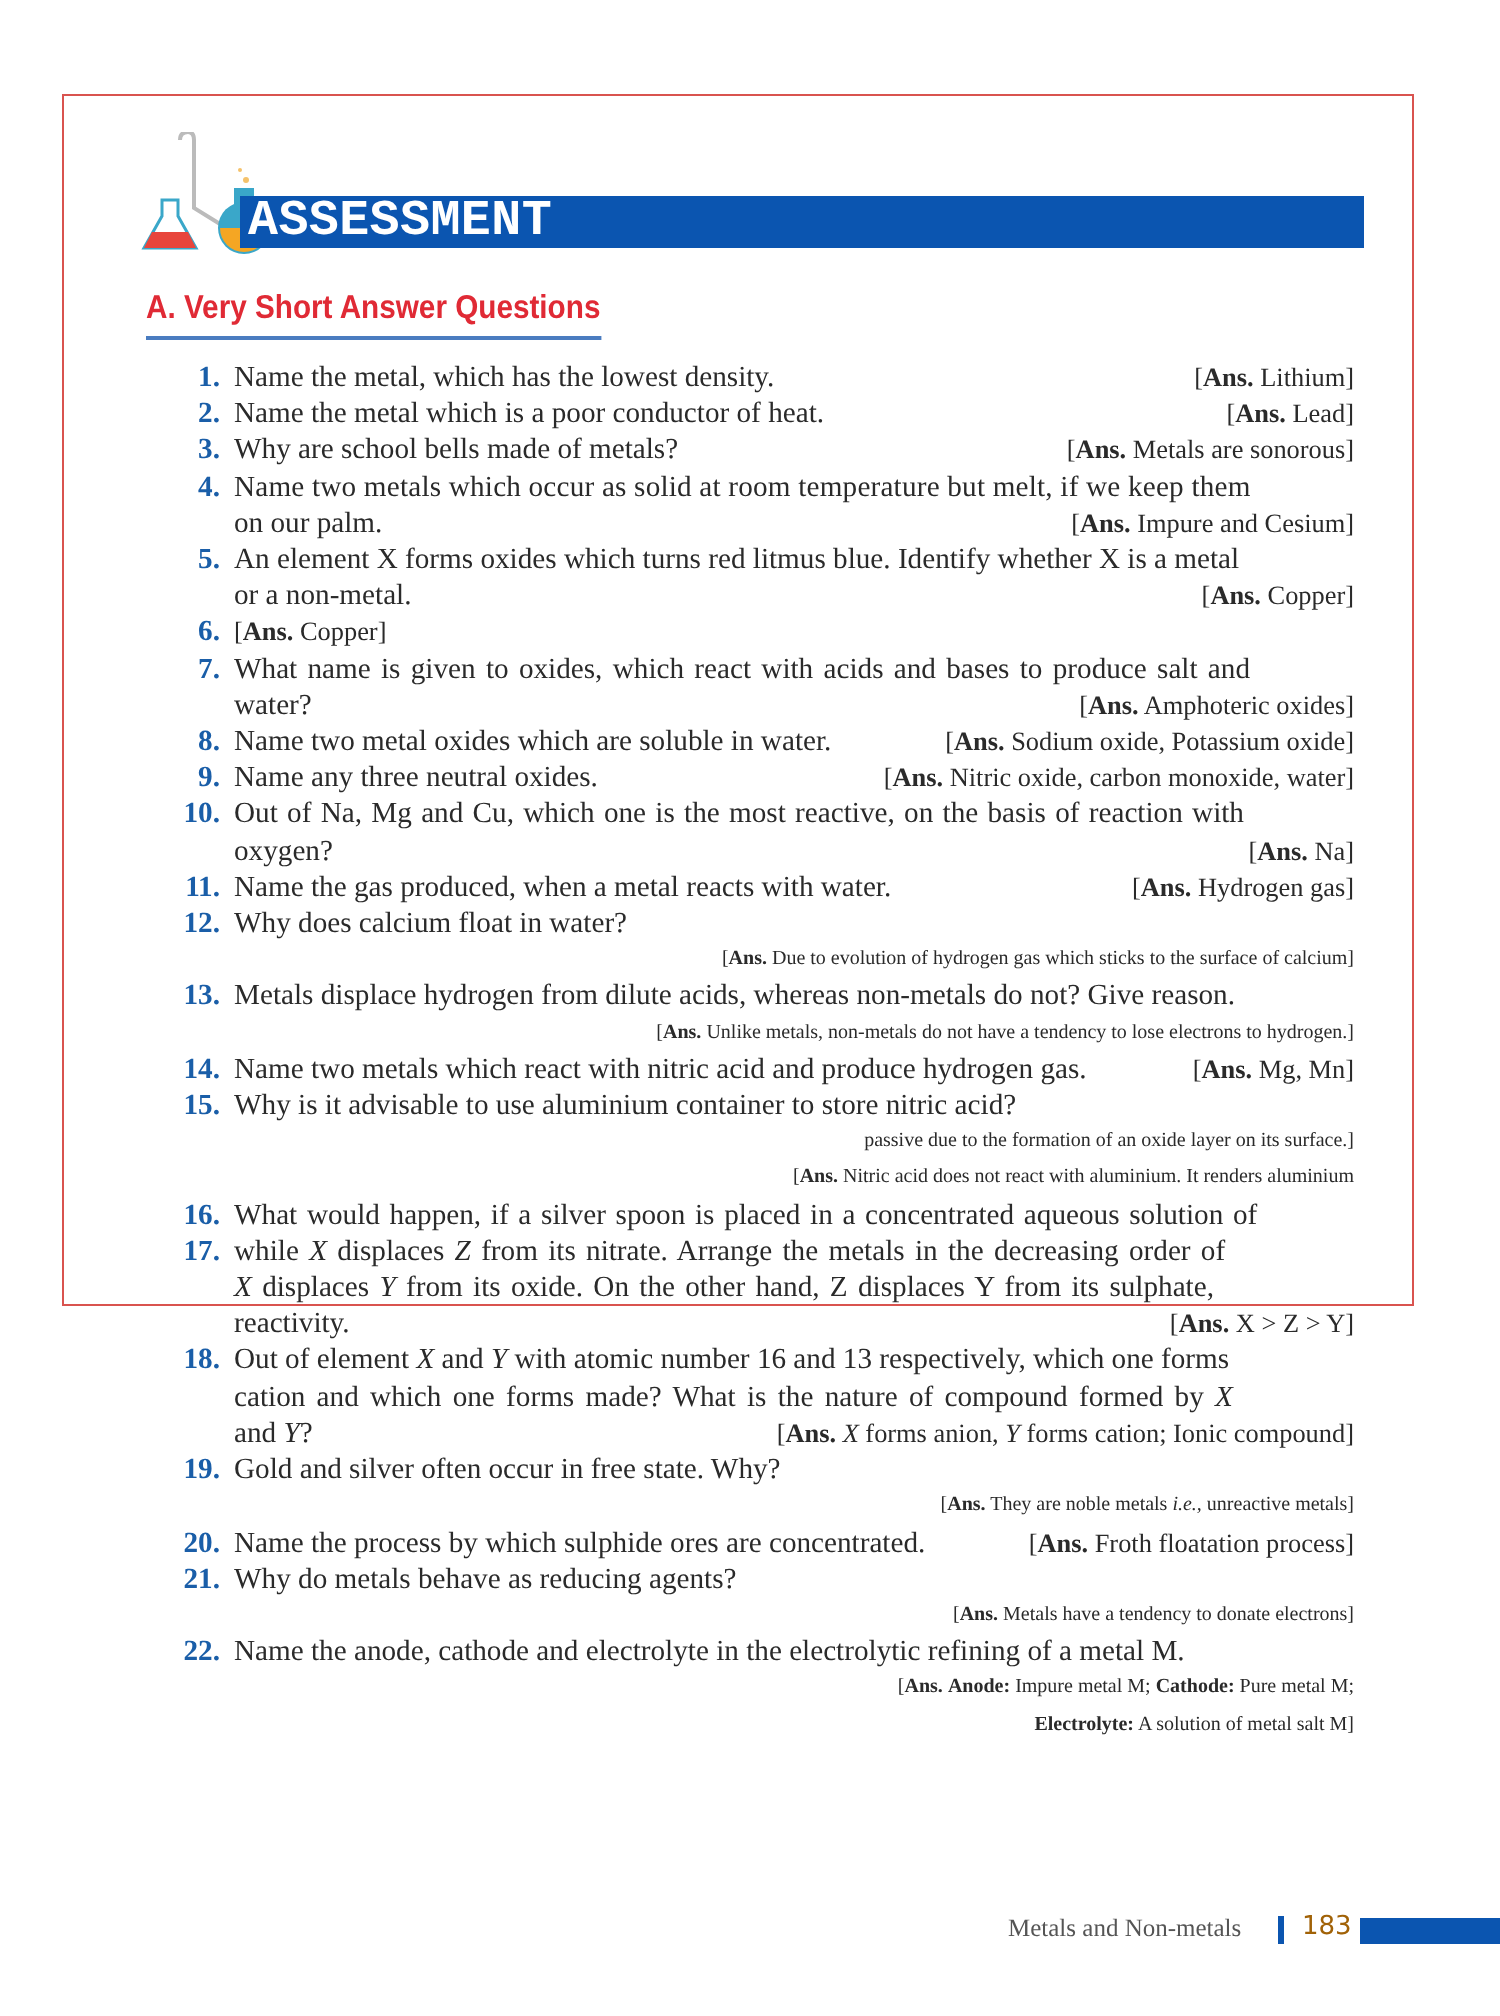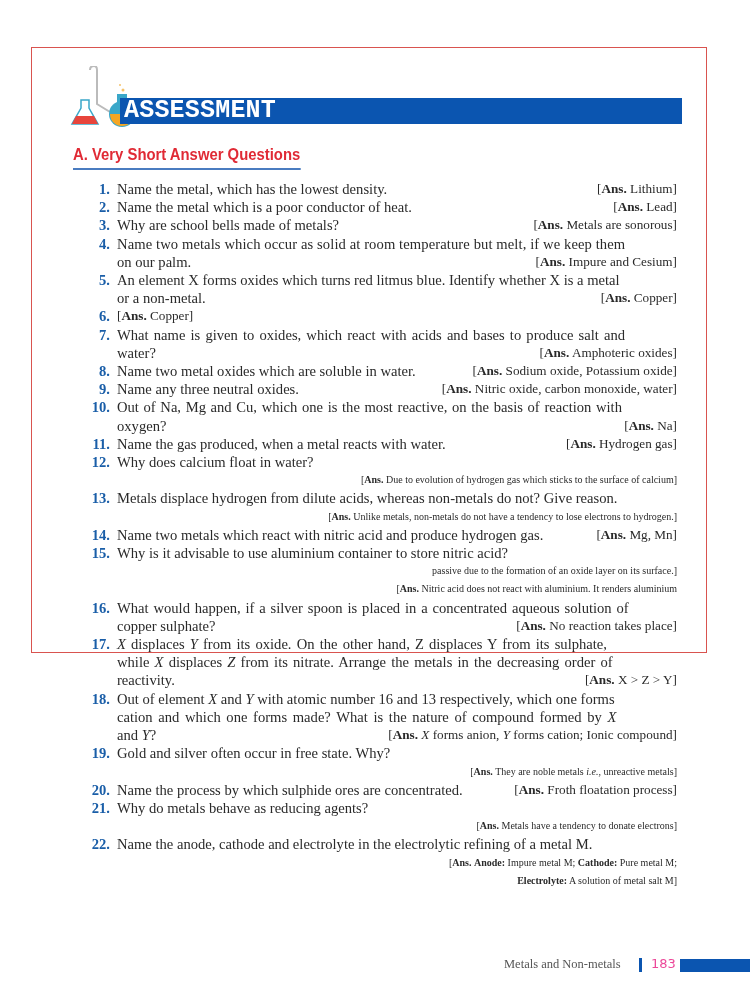--- a/index.html
+++ b/index.html
@@ -46,21 +46,21 @@
   .ans b { font-weight: bold; }
   .ans-line { text-align: right; font-size: 10px; }
   .it { font-style: italic; }
   .footer-label {
     position: absolute; left: 504px; top: 957px;
     font-family: Liberation Serif, serif; font-size: 12.5px; color: #555555;
   }
   .footer-tick { position: absolute; left: 639px; top: 958px; width: 3px; height: 14px; background: #0b55b0; }
   .footer-page {
     position: absolute; left: 651px; top: 956px;
-    font-family: "DejaVu Sans", sans-serif; font-size: 13px; color: #ec4899;
+    font-family: "DejaVu Sans", sans-serif; font-size: 13px; color: #a16207;
   }
   .footer-bar { position: absolute; left: 680px; top: 959px; width: 70px; height: 13px; background: #0b55b0; }
 </style>
 </head>
 <body>
 
 <div class="red-frame"></div>
 
 <div class="header">
   <svg class="flask-icon" viewBox="0 0 80 62">
@@ -241,34 +241,30 @@
         <div class="ans-line">[<b>Ans.</b> <span>Nitric acid does not react with aluminium. It renders aluminium</span></div>
         </div>
       </div>
   </div>
 
   <div class="q">
     <div class="q-row">
         <span class="qnum">16.</span>
       <div class="qbody">
           <div style="white-space:nowrap;word-spacing:1.2px">What would happen, if a silver spoon is placed in a concentrated aqueous solution of</div>
-        <div class="qtext-inline">
-            <span>copper sulphate?</span>
-        <span class="ans">[<b>Ans.</b> <span>No reaction takes place]</span></span>
-          </div>
         </div>
       </div>
   </div>
 
   <div class="q">
     <div class="q-row">
         <span class="qnum">17.</span>
       <div class="qbody">
+        <div style="white-space:nowrap;word-spacing:1.5px"><span>while </span><span class="it">X</span><span> displaces </span><span class="it">Z</span><span> from its nitrate. Arrange the metals in the decreasing order of</span></div>
         <div style="white-space:nowrap;word-spacing:1.5px"><span class="it">X</span><span> displaces </span><span class="it">Y</span><span> from its oxide. On the other hand, Z displaces Y from its sulphate,</span></div>
-        <div style="white-space:nowrap;word-spacing:1.5px"><span>while </span><span class="it">X</span><span> displaces </span><span class="it">Z</span><span> from its nitrate. Arrange the metals in the decreasing order of</span></div>
         <div class="qtext-inline">
             <span>reactivity.</span>
         <span class="ans">[<b>Ans.</b> <span>X &gt; Z &gt; Y]</span></span>
           </div>
         </div>
       </div>
   </div>
 
   <div class="q">
     <div class="q-row">

